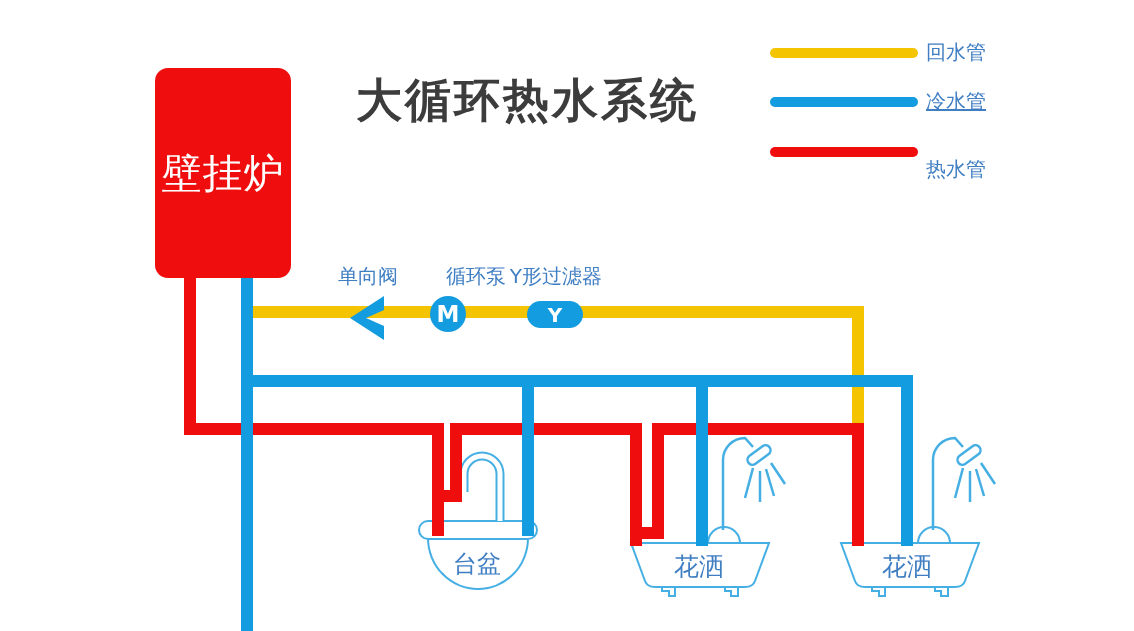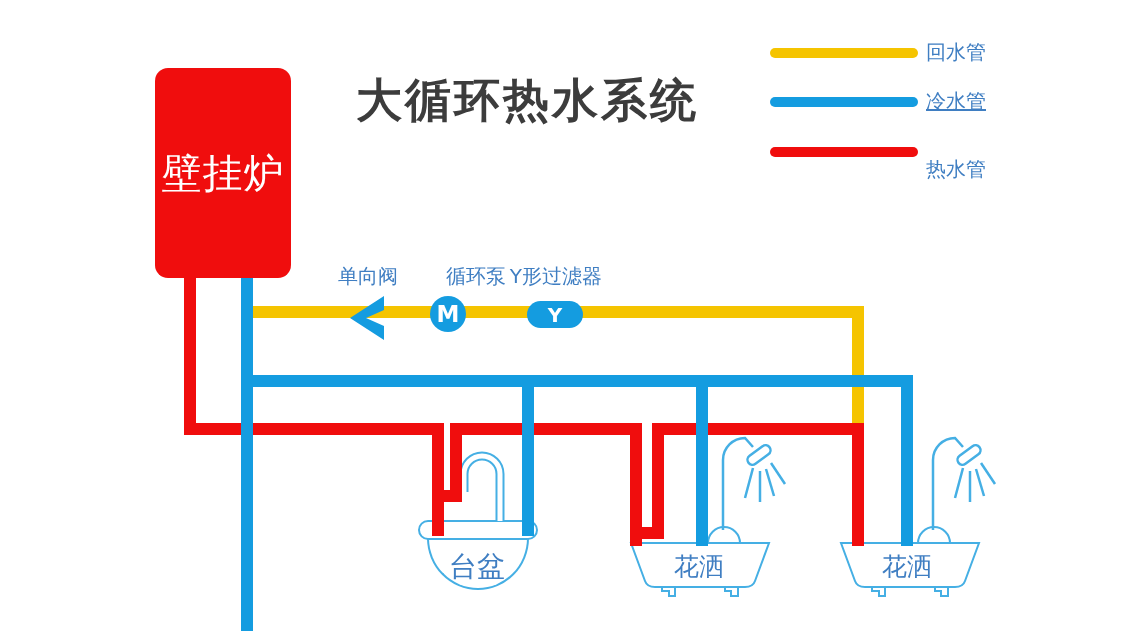--- a/index.html
+++ b/index.html
@@ -31,21 +31,21 @@
   .pump{
     left:430px;top:296px;width:36px;height:36px;border-radius:50%;background:var(--component-fill);
     color:#fff;font-size:23px;font-weight:bold;display:flex;align-items:center;justify-content:center;z-index:6;
   }
   .yfilter{
     left:527px;top:301px;width:56px;height:27px;border-radius:14px;background:var(--component-fill);
     color:#fff;font-size:20px;font-weight:bold;display:flex;align-items:center;justify-content:center;z-index:6;
   }
   .fixture-label{
     position:absolute;width:90px;text-align:center;color:var(--label-text);
-    font-size:28px;z-index:6;white-space:nowrap;
+    font-size:24px;z-index:6;white-space:nowrap;
   }
   .rim{
     position:absolute;left:418px;top:520px;width:120px;height:20px;background:#fff;
     border:2px solid var(--fixture-outline);border-radius:11px;z-index:1;box-sizing:border-box;
   }
   .bowl{
     position:absolute;left:427px;top:538px;width:102px;height:52px;background:#fff;
     border:2px solid var(--fixture-outline);border-top:none;box-sizing:border-box;
     border-radius:0 0 51px 51px / 0 0 52px 52px;z-index:0;
   }

